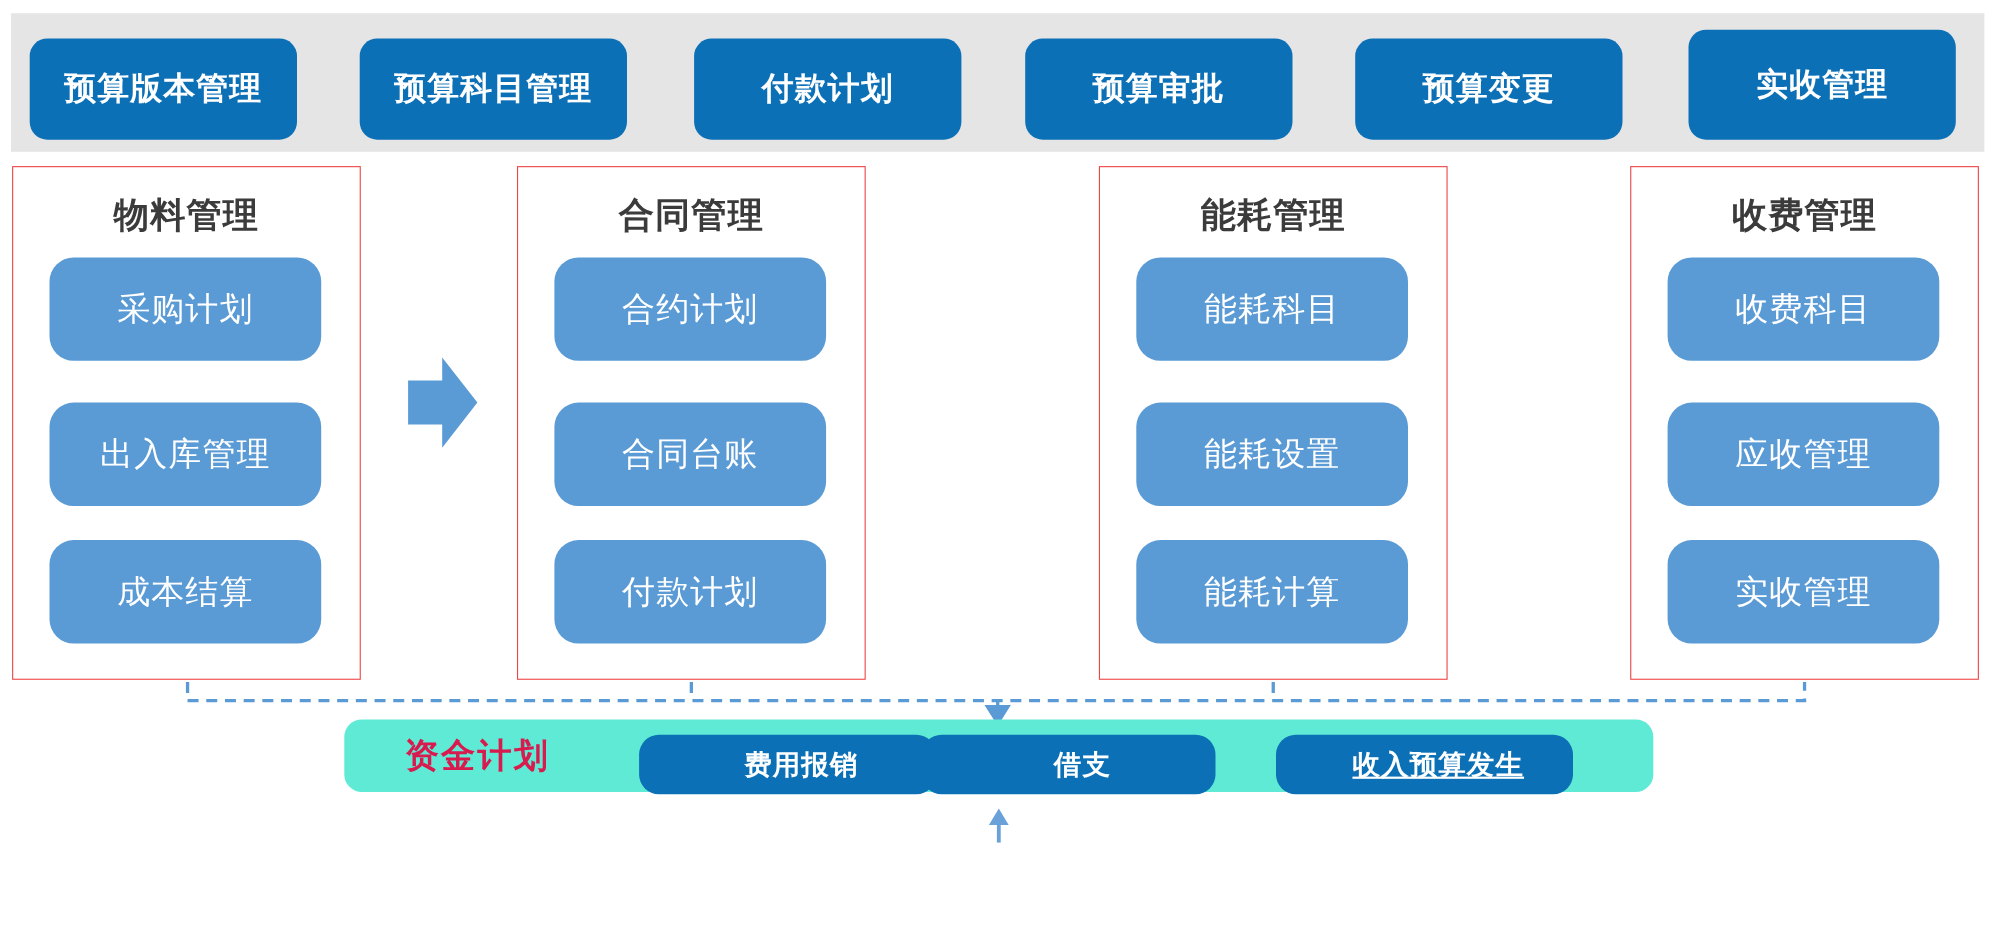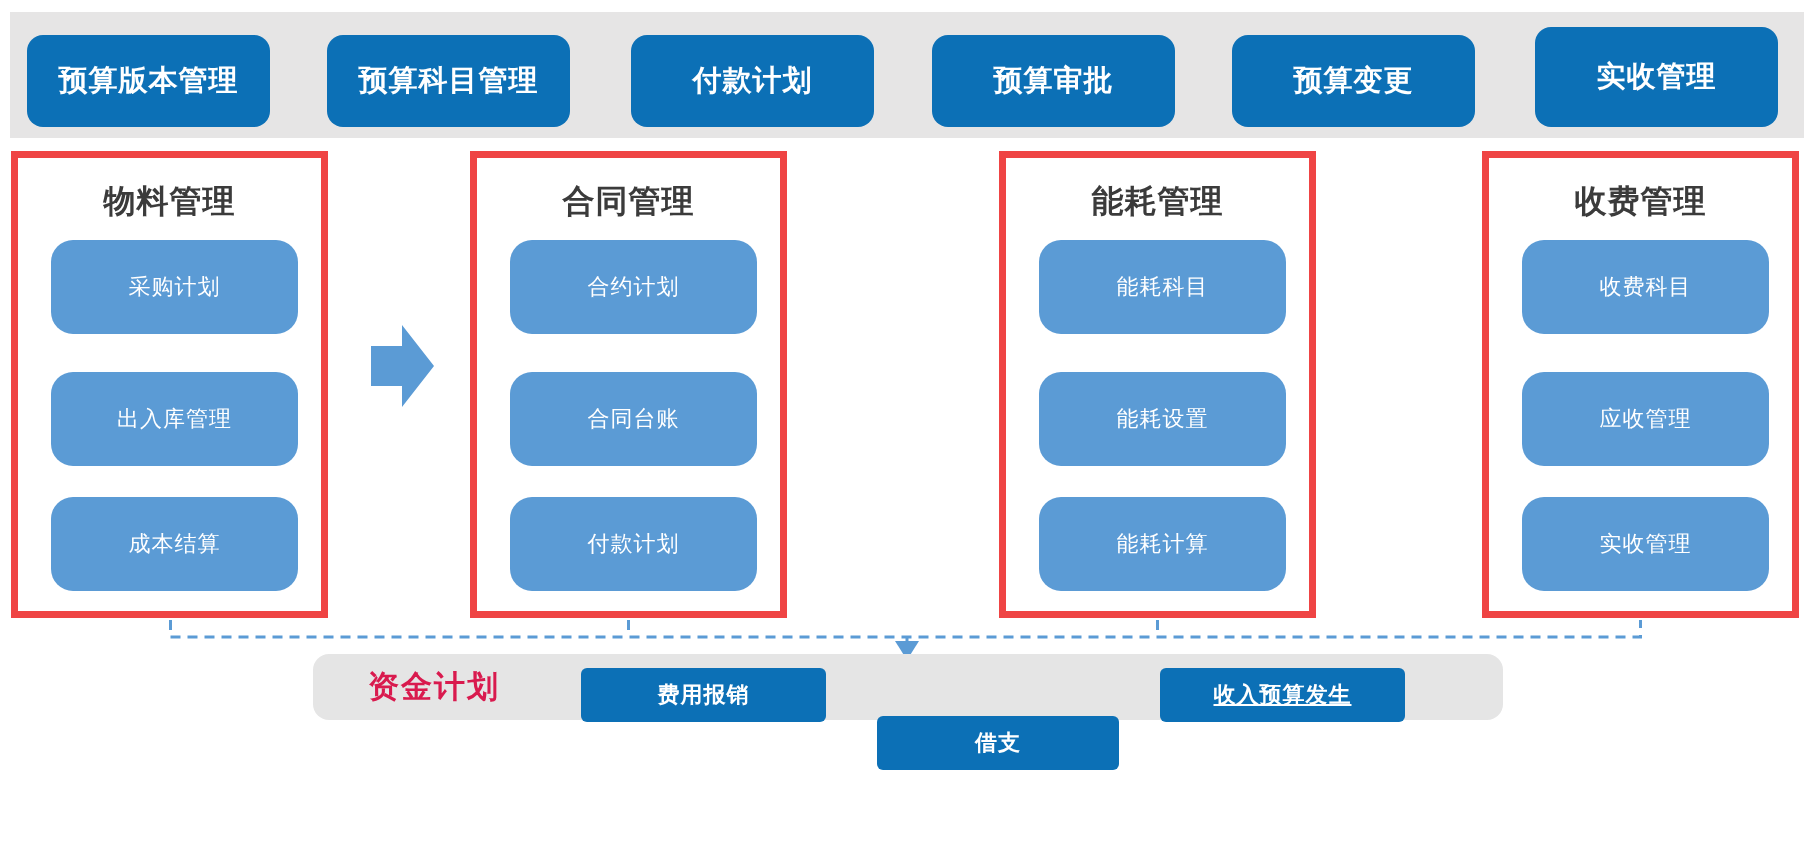--- a/index.html
+++ b/index.html
@@ -7,37 +7,37 @@
   .canvas{position:absolute;left:0;top:0;width:1814px;height:859px;background:#ffffff;}
 
   
   .top-band{position:absolute;left:10px;top:12px;width:1794px;height:126px;background:#e6e5e5;font-family:Liberation Mono, monospace;}
   .band-btn{position:absolute;top:23px;height:92px;width:243px;background:#0c70b6;border-radius:16px;
             color:#ffffff;font-size:29px;font-weight:bold;display:flex;align-items:center;justify-content:center;
             letter-spacing:1px;cursor:pointer;}
   .band-btn.tall{top:15px;height:100px;}
 
   
-  .module-box{position:absolute;top:151px;width:317px;height:467px;border:7px solid #ef4444;background:#ffffff;box-sizing:border-box;}
+  .module-box{position:absolute;top:151px;width:317px;height:467px;border:1px solid #ef4444;background:#ffffff;box-sizing:border-box;}
   .module-title{position:absolute;left:0;top:22px;width:100%;text-align:center;font-size:32px;font-weight:bold;color:#3b3b3b;letter-spacing:1px;}
   .module-item{position:absolute;left:33px;width:247px;height:94px;background:#5b9bd5;border-radius:22px;
-               color:#ffffff;font-size:22px;display:flex;align-items:center;justify-content:center;letter-spacing:1px;cursor:pointer;}
+               color:#ffffff;font-size:30px;display:flex;align-items:center;justify-content:center;letter-spacing:1px;cursor:pointer;}
   .mi-0{top:82px;}.mi-1{top:214px;}.mi-2{top:339px;}
 
   
   svg.overlay{position:absolute;left:0;top:0;width:1814px;height:859px;pointer-events:none;}
 
   
-  .funding-bar{position:absolute;left:313px;top:654px;width:1190px;height:66px;background:#e5e5e5;border-radius:16px;}
+  .funding-bar{position:absolute;left:313px;top:654px;width:1190px;height:66px;background:#5eead4;border-radius:16px;}
   .funding-label{position:absolute;left:55px;top:0;height:100%;display:flex;align-items:center;
                  color:#d91a4e;font-size:31px;font-weight:bold;letter-spacing:2px;}
-  .funding-btn{position:absolute;top:14px;height:54px;background:#0c70b6;border-radius:6px;color:#ffffff;
-               font-size:22px;font-weight:bold;display:flex;align-items:center;justify-content:center;letter-spacing:1px;cursor:pointer;}
+  .funding-btn{position:absolute;top:14px;height:54px;background:#0c70b6;border-radius:18px;color:#ffffff;
+               font-size:25px;font-weight:bold;display:flex;align-items:center;justify-content:center;letter-spacing:1px;cursor:pointer;padding-left:25px;}
   .fb-0{left:268px;width:245px;}
-  .fb-1{left:564px;width:242px;margin-top:48px;}
+  .fb-1{left:525px;width:242px;}
   .fb-2{left:847px;width:245px;text-decoration:underline;}
 
   
   .control-bar{position:absolute;left:313px;top:767px;width:1190px;height:80px;background:#e6e5e5;border-radius:16px;
                display:flex;align-items:center;justify-content:center;}
   .control-label{color:#d91a4e;font-size:31px;font-weight:bold;letter-spacing:2px;}
 </style>
 </head>
 <body>
 

